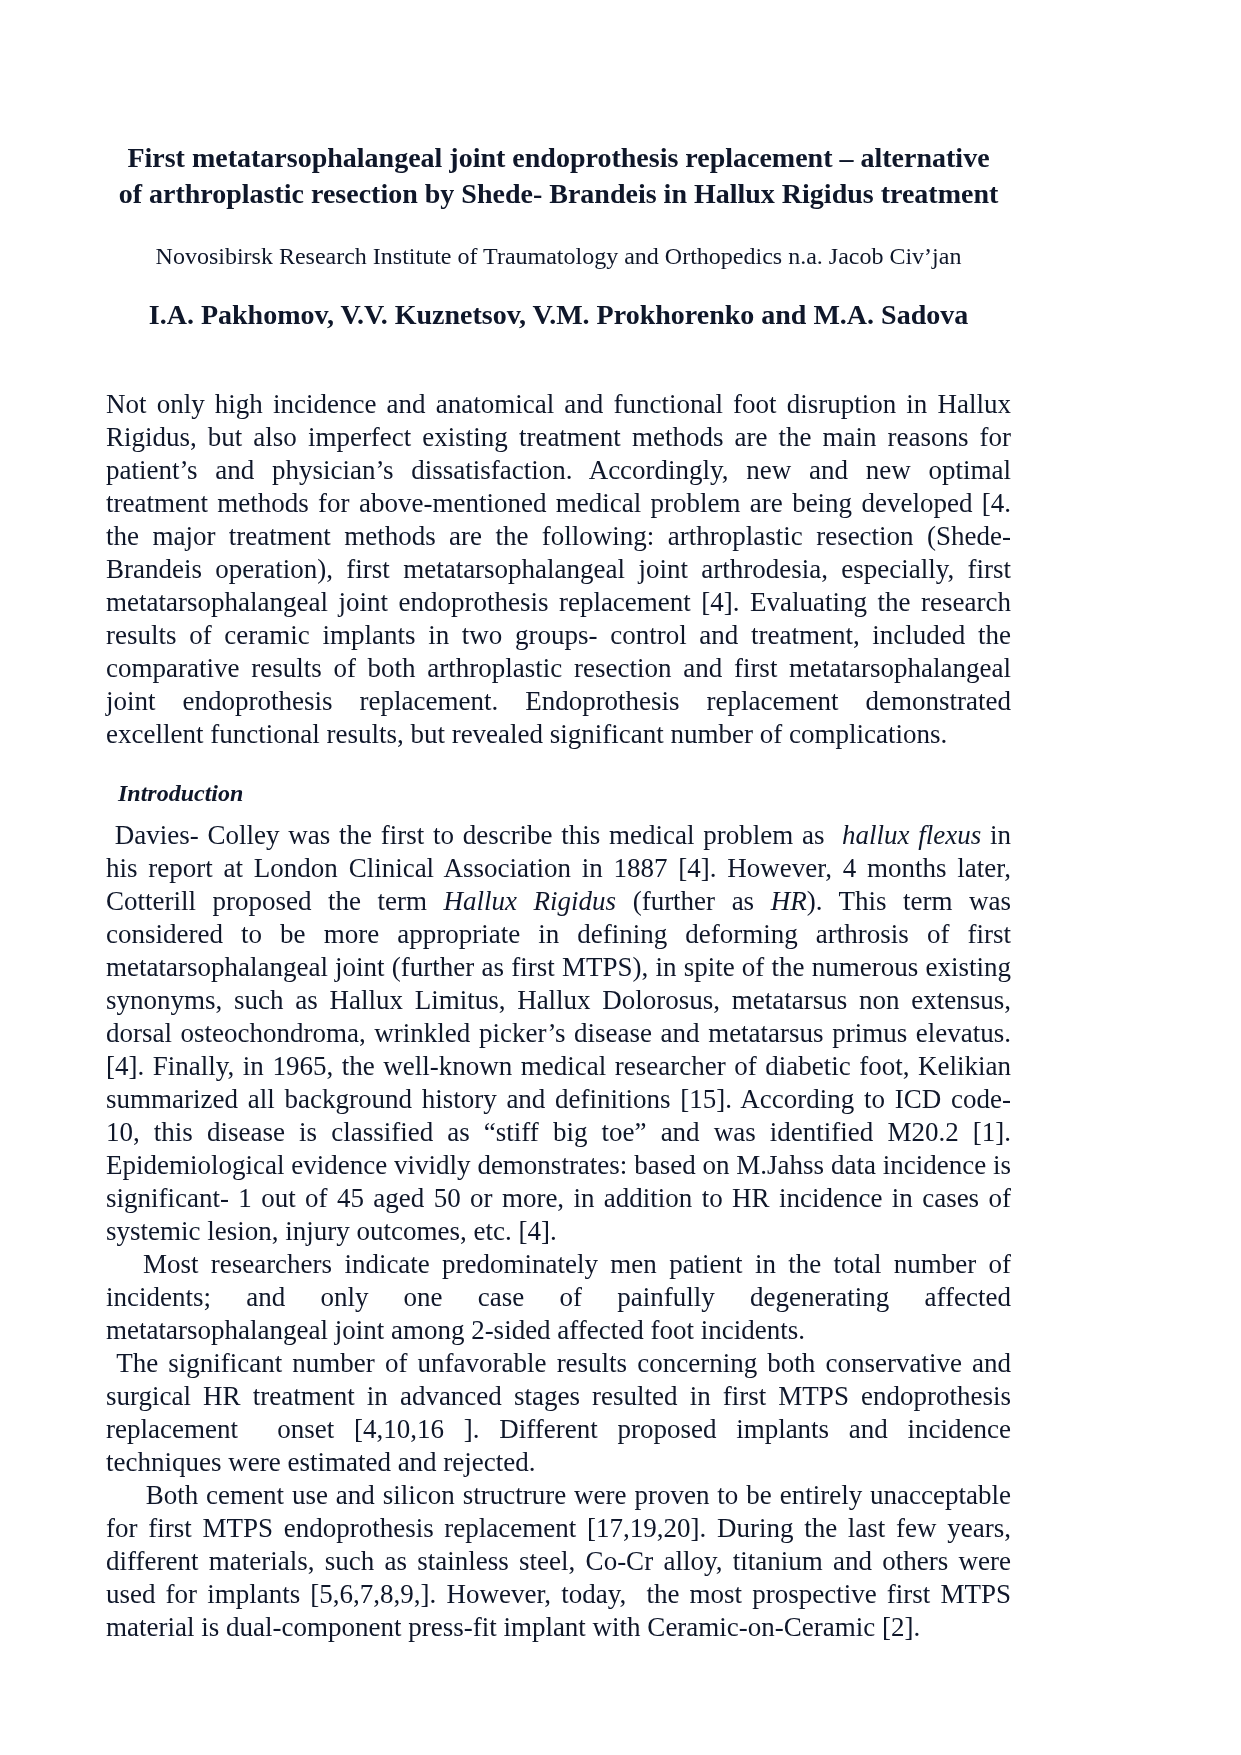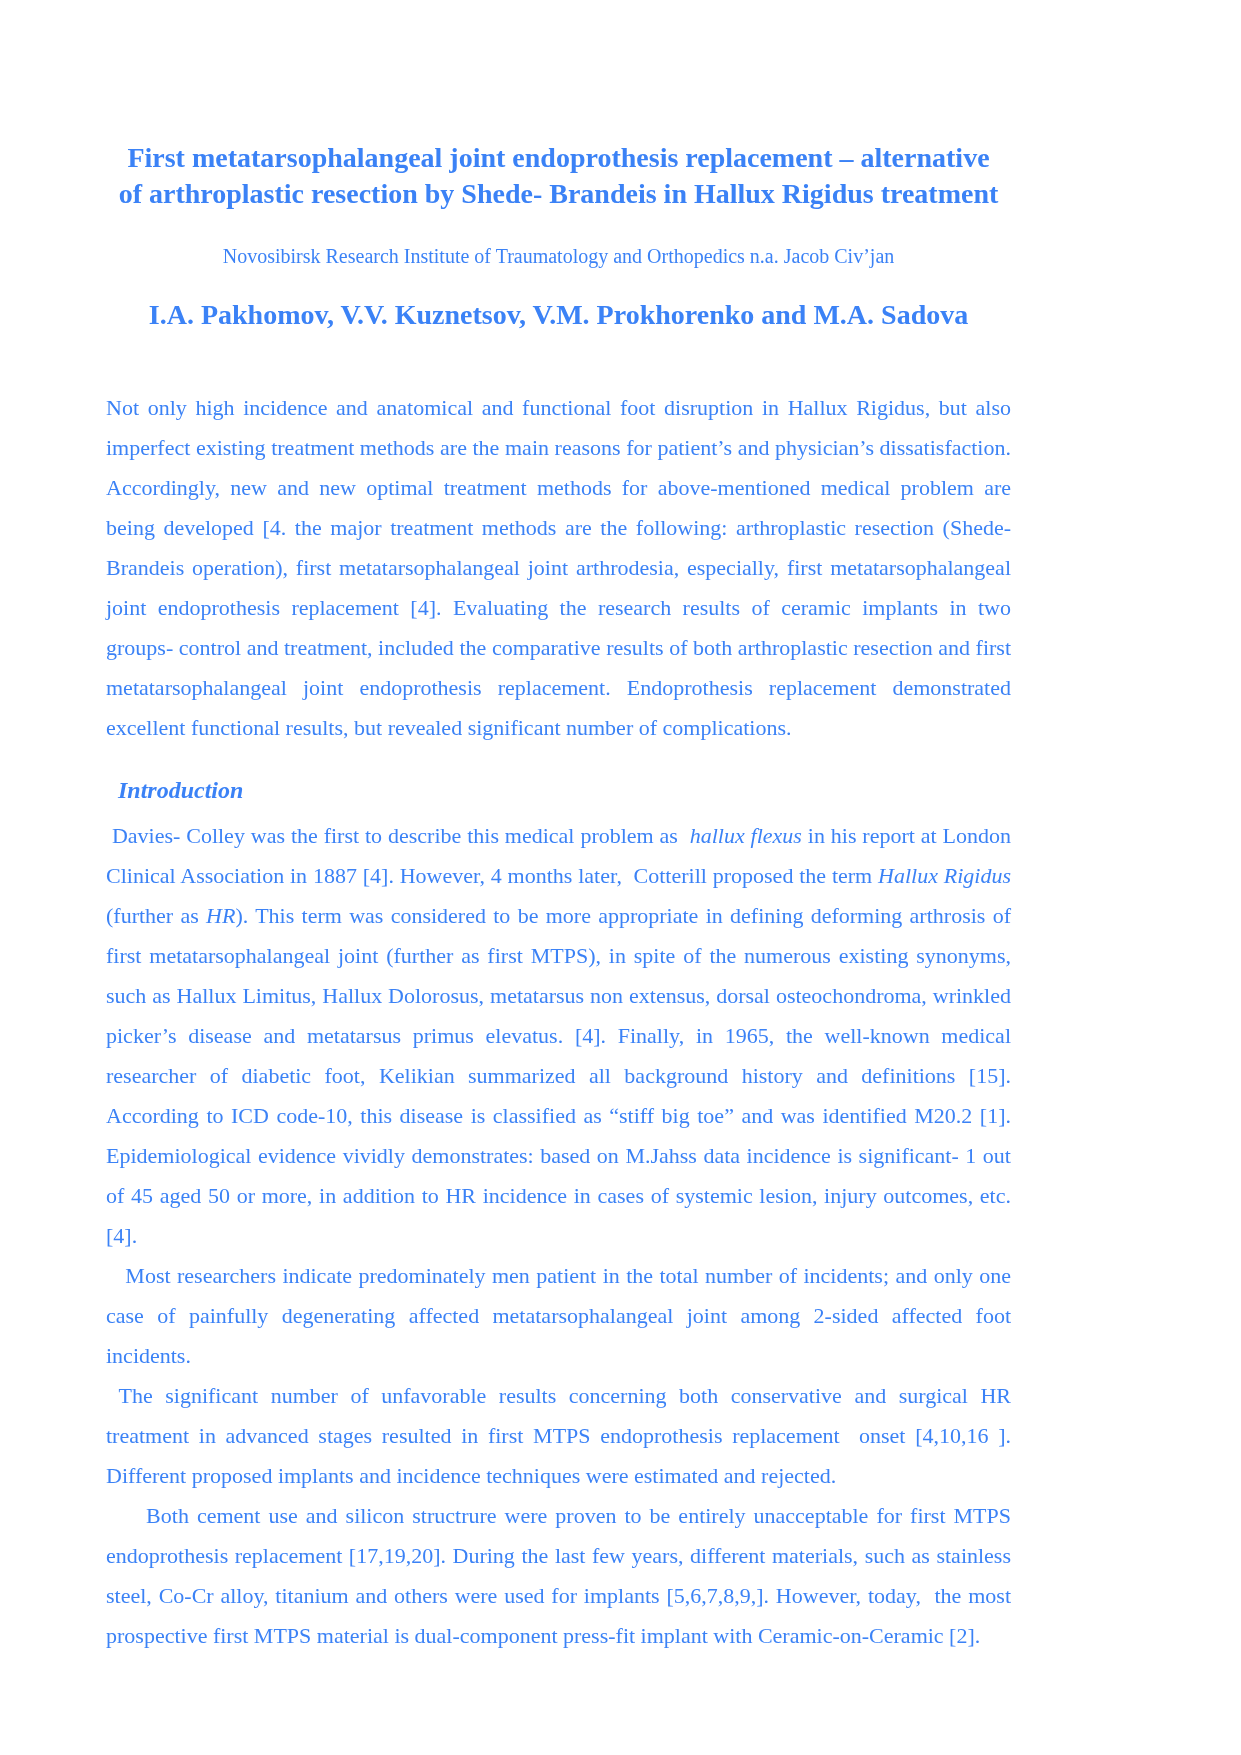--- a/index.html
+++ b/index.html
@@ -9,32 +9,32 @@
     background: #ffffff;
   }
   .page {
     position: relative;
     width: 1241px;
     min-height: 1755px;
     box-sizing: border-box;
     padding: 140px 230px 60px 106px;
     background: #ffffff;
     font-family: "Liberation Serif", "DejaVu Serif", serif;
-    color: #3b82f6;
+    color: #0f172a;
   }
   .title {
     font-size: 28px;
     line-height: 36px;
     font-weight: 700;
     text-align: center;
     white-space: pre-line;
     margin: 0 0 30px 0;
   }
   .affiliation {
-    font-size: 20px;
+    font-size: 24px;
     line-height: 29px;
     text-align: center;
     margin: 0 0 27px 0;
   }
   .authors {
     font-size: 28px;
     line-height: 34px;
     font-weight: 700;
     text-align: center;
     margin: 0 0 56px 0;
@@ -47,22 +47,22 @@
     font-style: italic;
     margin: 0;
   }
   .abstract-heading {
     margin: 0 0 29px 0;
   }
   .intro-heading {
     margin: 12px;
   }
   .para {
-    font-size: 22px;
-    line-height: 40px;
+    font-size: 27px;
+    line-height: 33px;
     text-align: justify;
     white-space: pre-wrap;
     margin: 0;
   }
   .abstract-para {
     margin: 0 0 28px 0;
   }
 </style>
 </head>
 <body>

